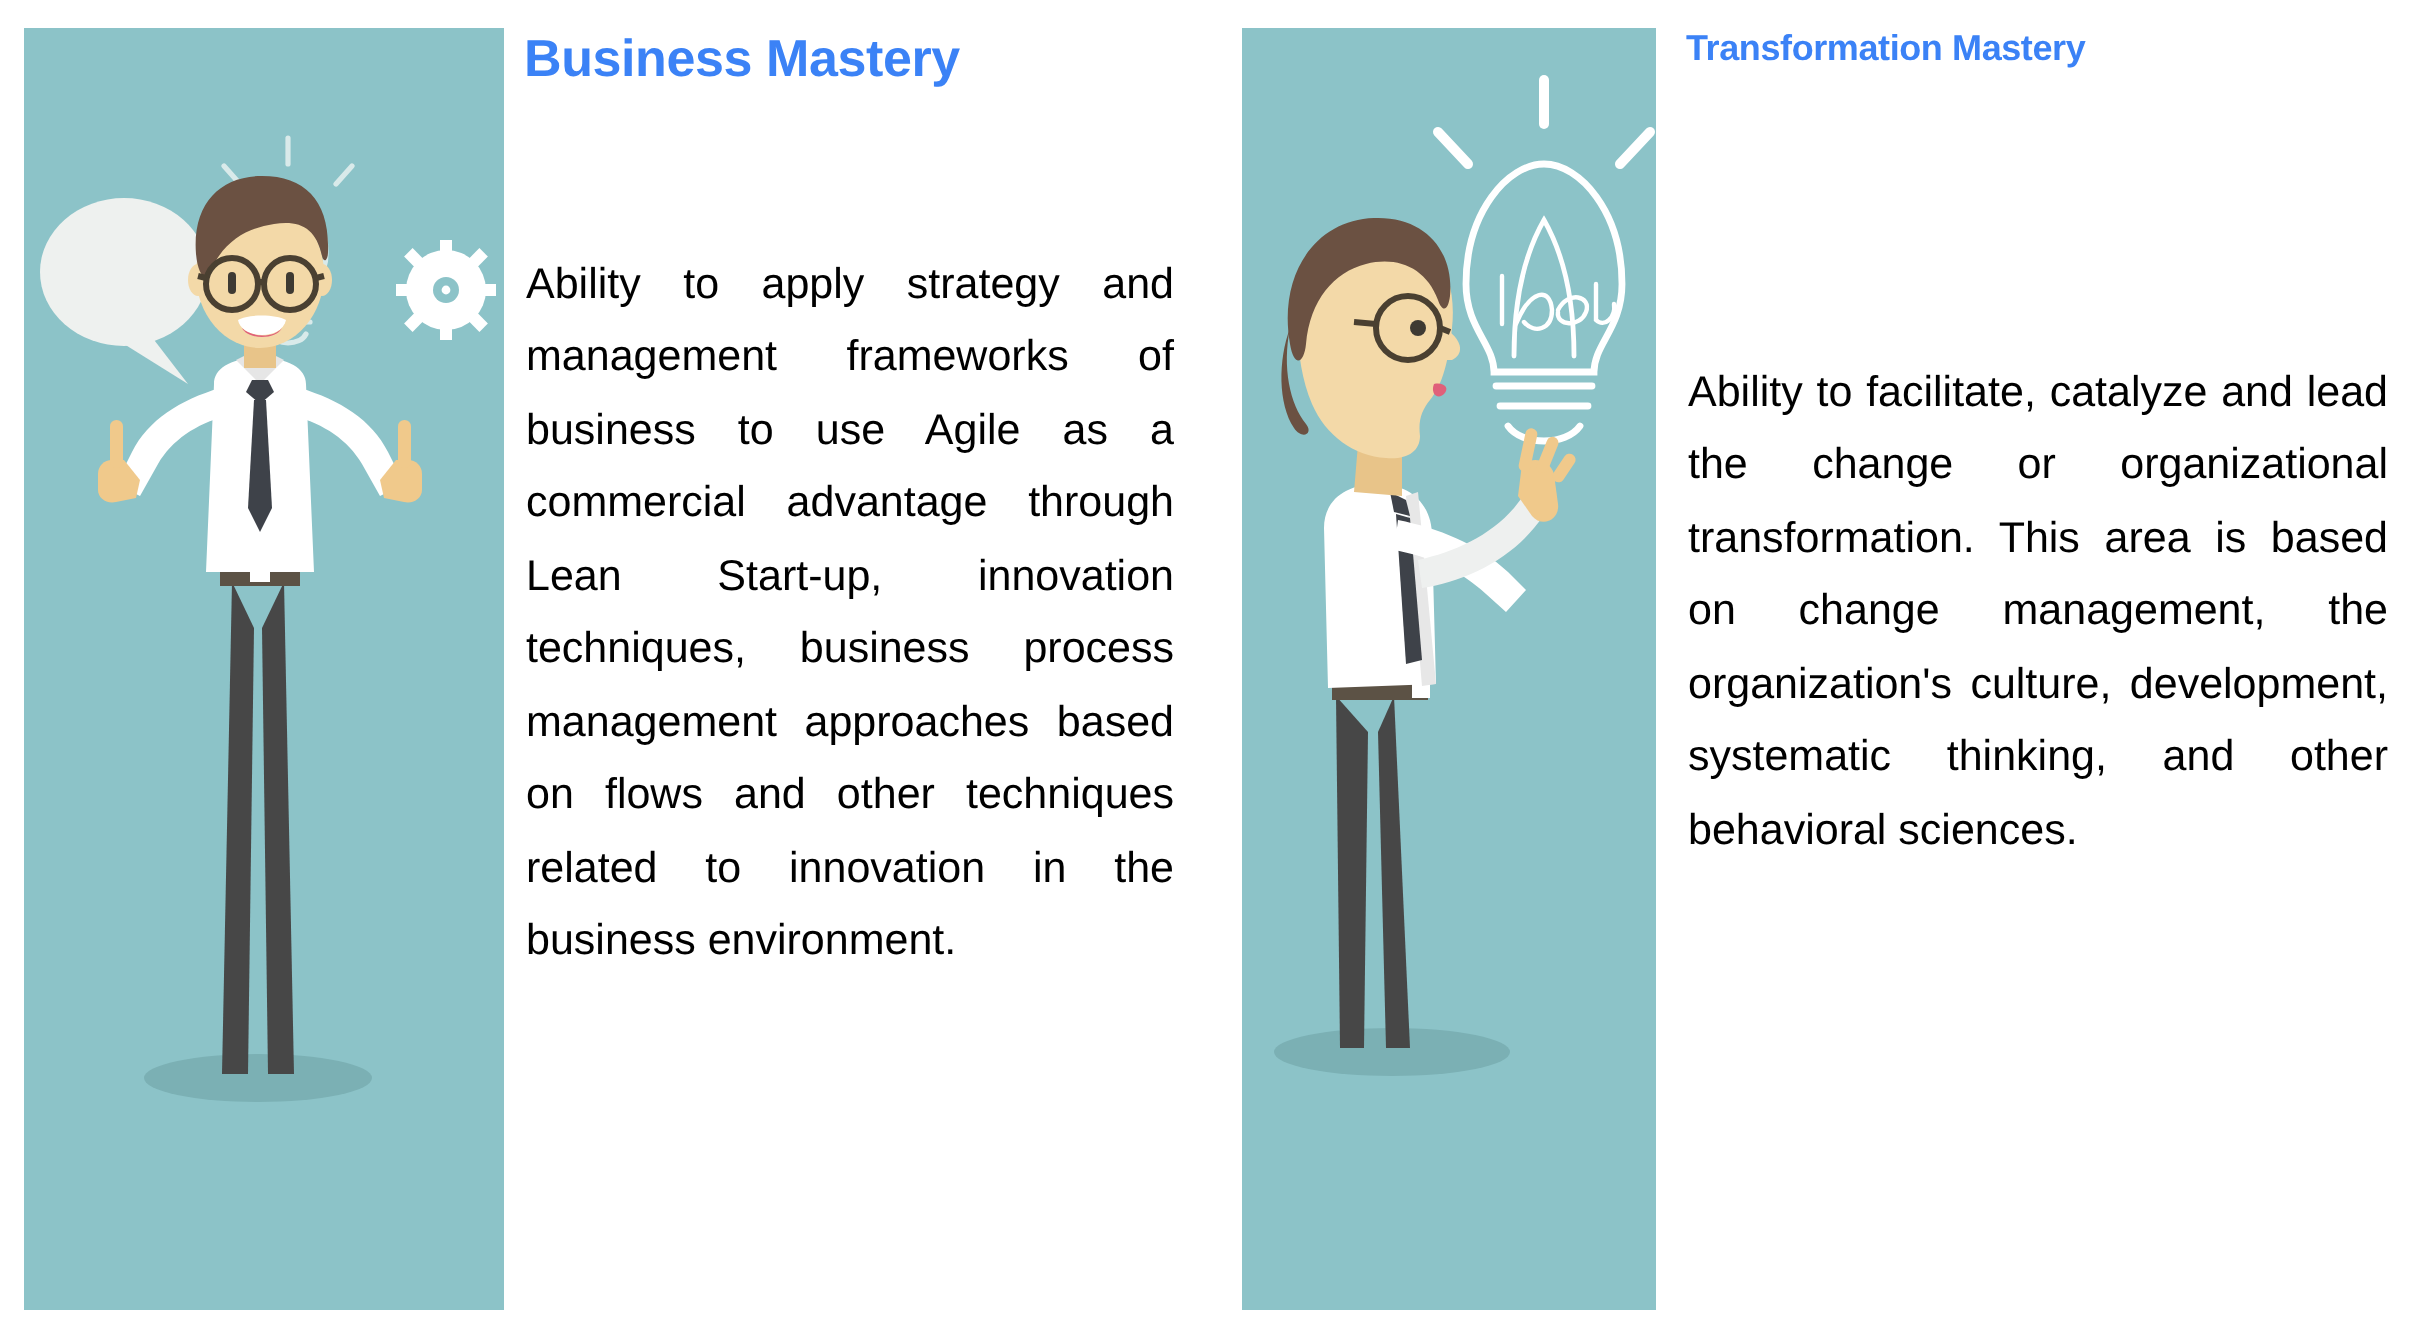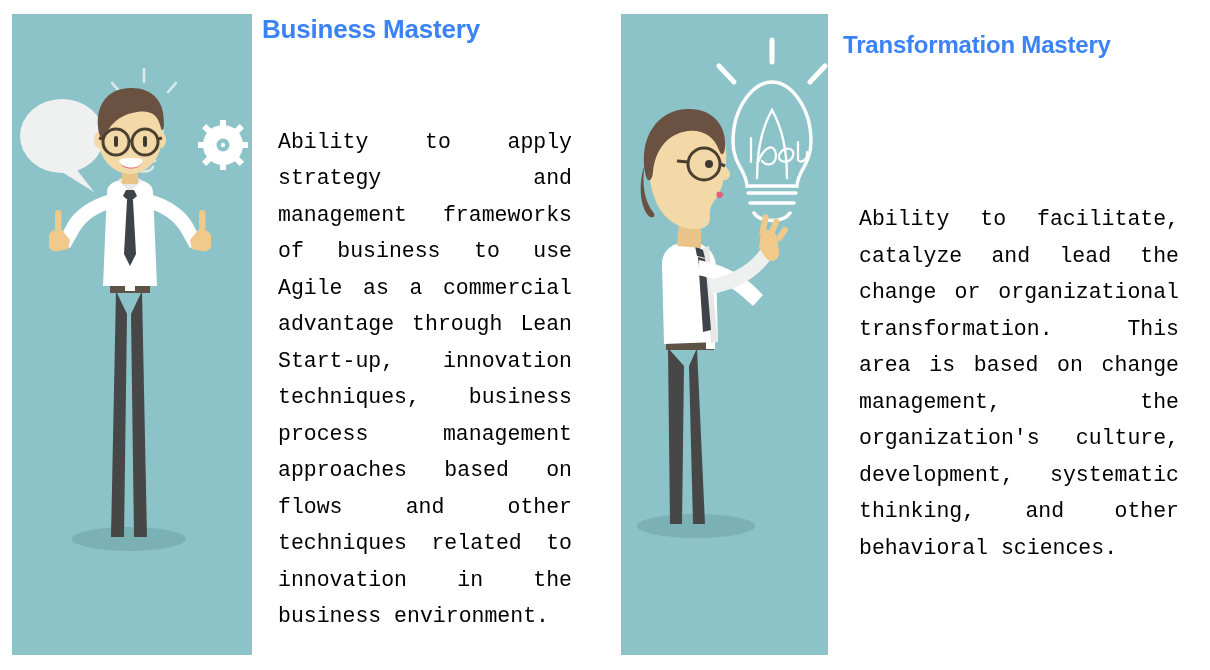--- a/index.html
+++ b/index.html
@@ -41,30 +41,30 @@
   .card-title {
     color: #3b82f6;
     font-family: "Liberation Sans", sans-serif;
     font-weight: bold;
     font-size: 27px;
     line-height: 1.22;
     letter-spacing: -0.2px;
     margin: 0;
   }
   #col-one .card-title { font-size: 26px; }
-  #col-two .card-title { font-size: 24px; margin-top: 16px; }
+  #col-two .card-title { font-size: 18px; }
 
   .card-body {
     color: #000000;
-    font-family: Liberation Mono, monospace;
+    font-family: Liberation Sans, sans-serif;
     font-size: 21.5px;
     line-height: 36.5px;
     text-align: justify;
     text-justify: inter-word;
-    margin: 16px;
+    margin: 1px;
   }
   #col-one .card-body { margin-top: 78px; }
   #col-two .card-body { margin-top: 142px; }
 
   
 </style>
 </head>
 <body>
 
 <div class="page">

